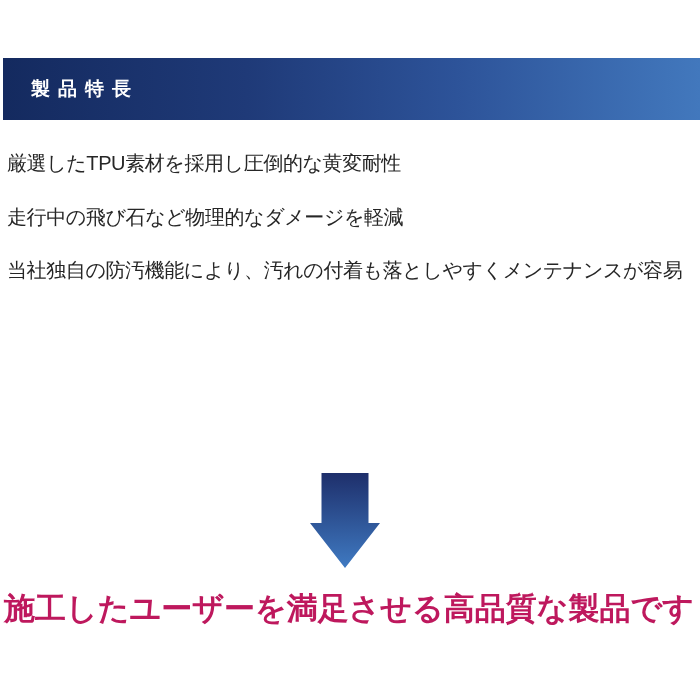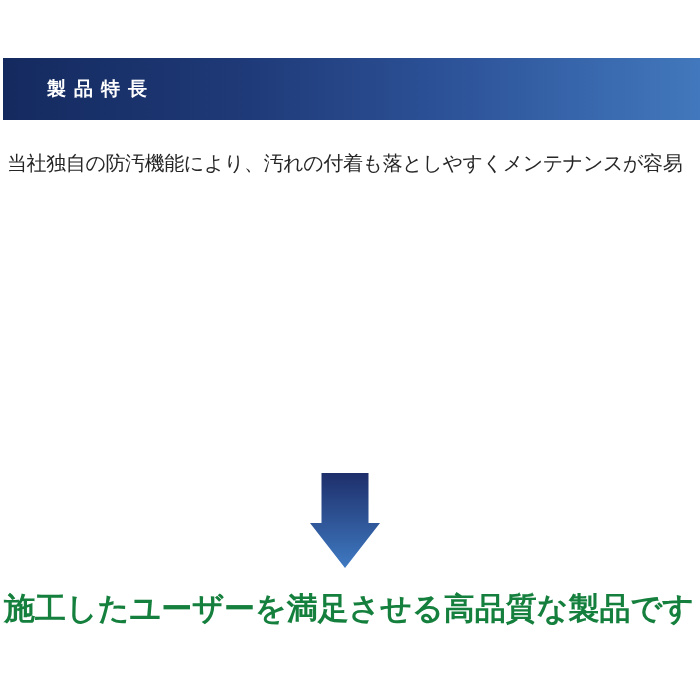--- a/index.html
+++ b/index.html
@@ -20,21 +20,21 @@
     background: linear-gradient(90deg, #142a5f 0%, #1f3a78 35%, #2d5399 65%, #4278bd 100%);
     display: flex;
     align-items: center;
   }
   .header-title {
     color: #ffffff;
     font-family: "Liberation Serif", "DejaVu Serif", serif;
     font-size: 19px;
     font-weight: 600;
     letter-spacing: 8px;
-    padding-left: 44px;
+    padding-left: 28px;
     white-space: nowrap;
   }
   .features {
     position: absolute;
     top: 137px;
     left: 7px;
     right: 0;
     list-style: none;
     margin: 0;
     padding: 0;
@@ -56,34 +56,36 @@
     height: 95px;
   }
   .conclusion {
     position: absolute;
     left: 4px;
     top: 588px;
     width: 696px;
     font-size: 31px;
     font-weight: bold;
     letter-spacing: 0px;
-    color: #15803d;
+    color: #be185d;
     white-space: nowrap;
   }
 </style>
 </head>
 <body>
 
 <div class="page">
 
   <div class="header-bar">
     <span class="header-title">製品特長</span>
   </div>
 
   <ul class="features">
+    <li class="feature-item">厳選したTPU素材を採用し圧倒的な黄変耐性</li>
+    <li class="feature-item">走行中の飛び石など物理的なダメージを軽減</li>
     <li class="feature-item">当社独自の防汚機能により、汚れの付着も落としやすくメンテナンスが容易</li>
   </ul>
 
   <div class="arrow-wrap">
     <svg width="70" height="95" viewBox="0 0 70 95" xmlns="http://www.w3.org/2000/svg">
       <defs>
         <linearGradient id="arrowGrad" x1="0" y1="0" x2="0" y2="1">
           <stop offset="0%" stop-color="#1e2f6b"></stop>
           <stop offset="100%" stop-color="#3f7ac2"></stop>
         </linearGradient>

